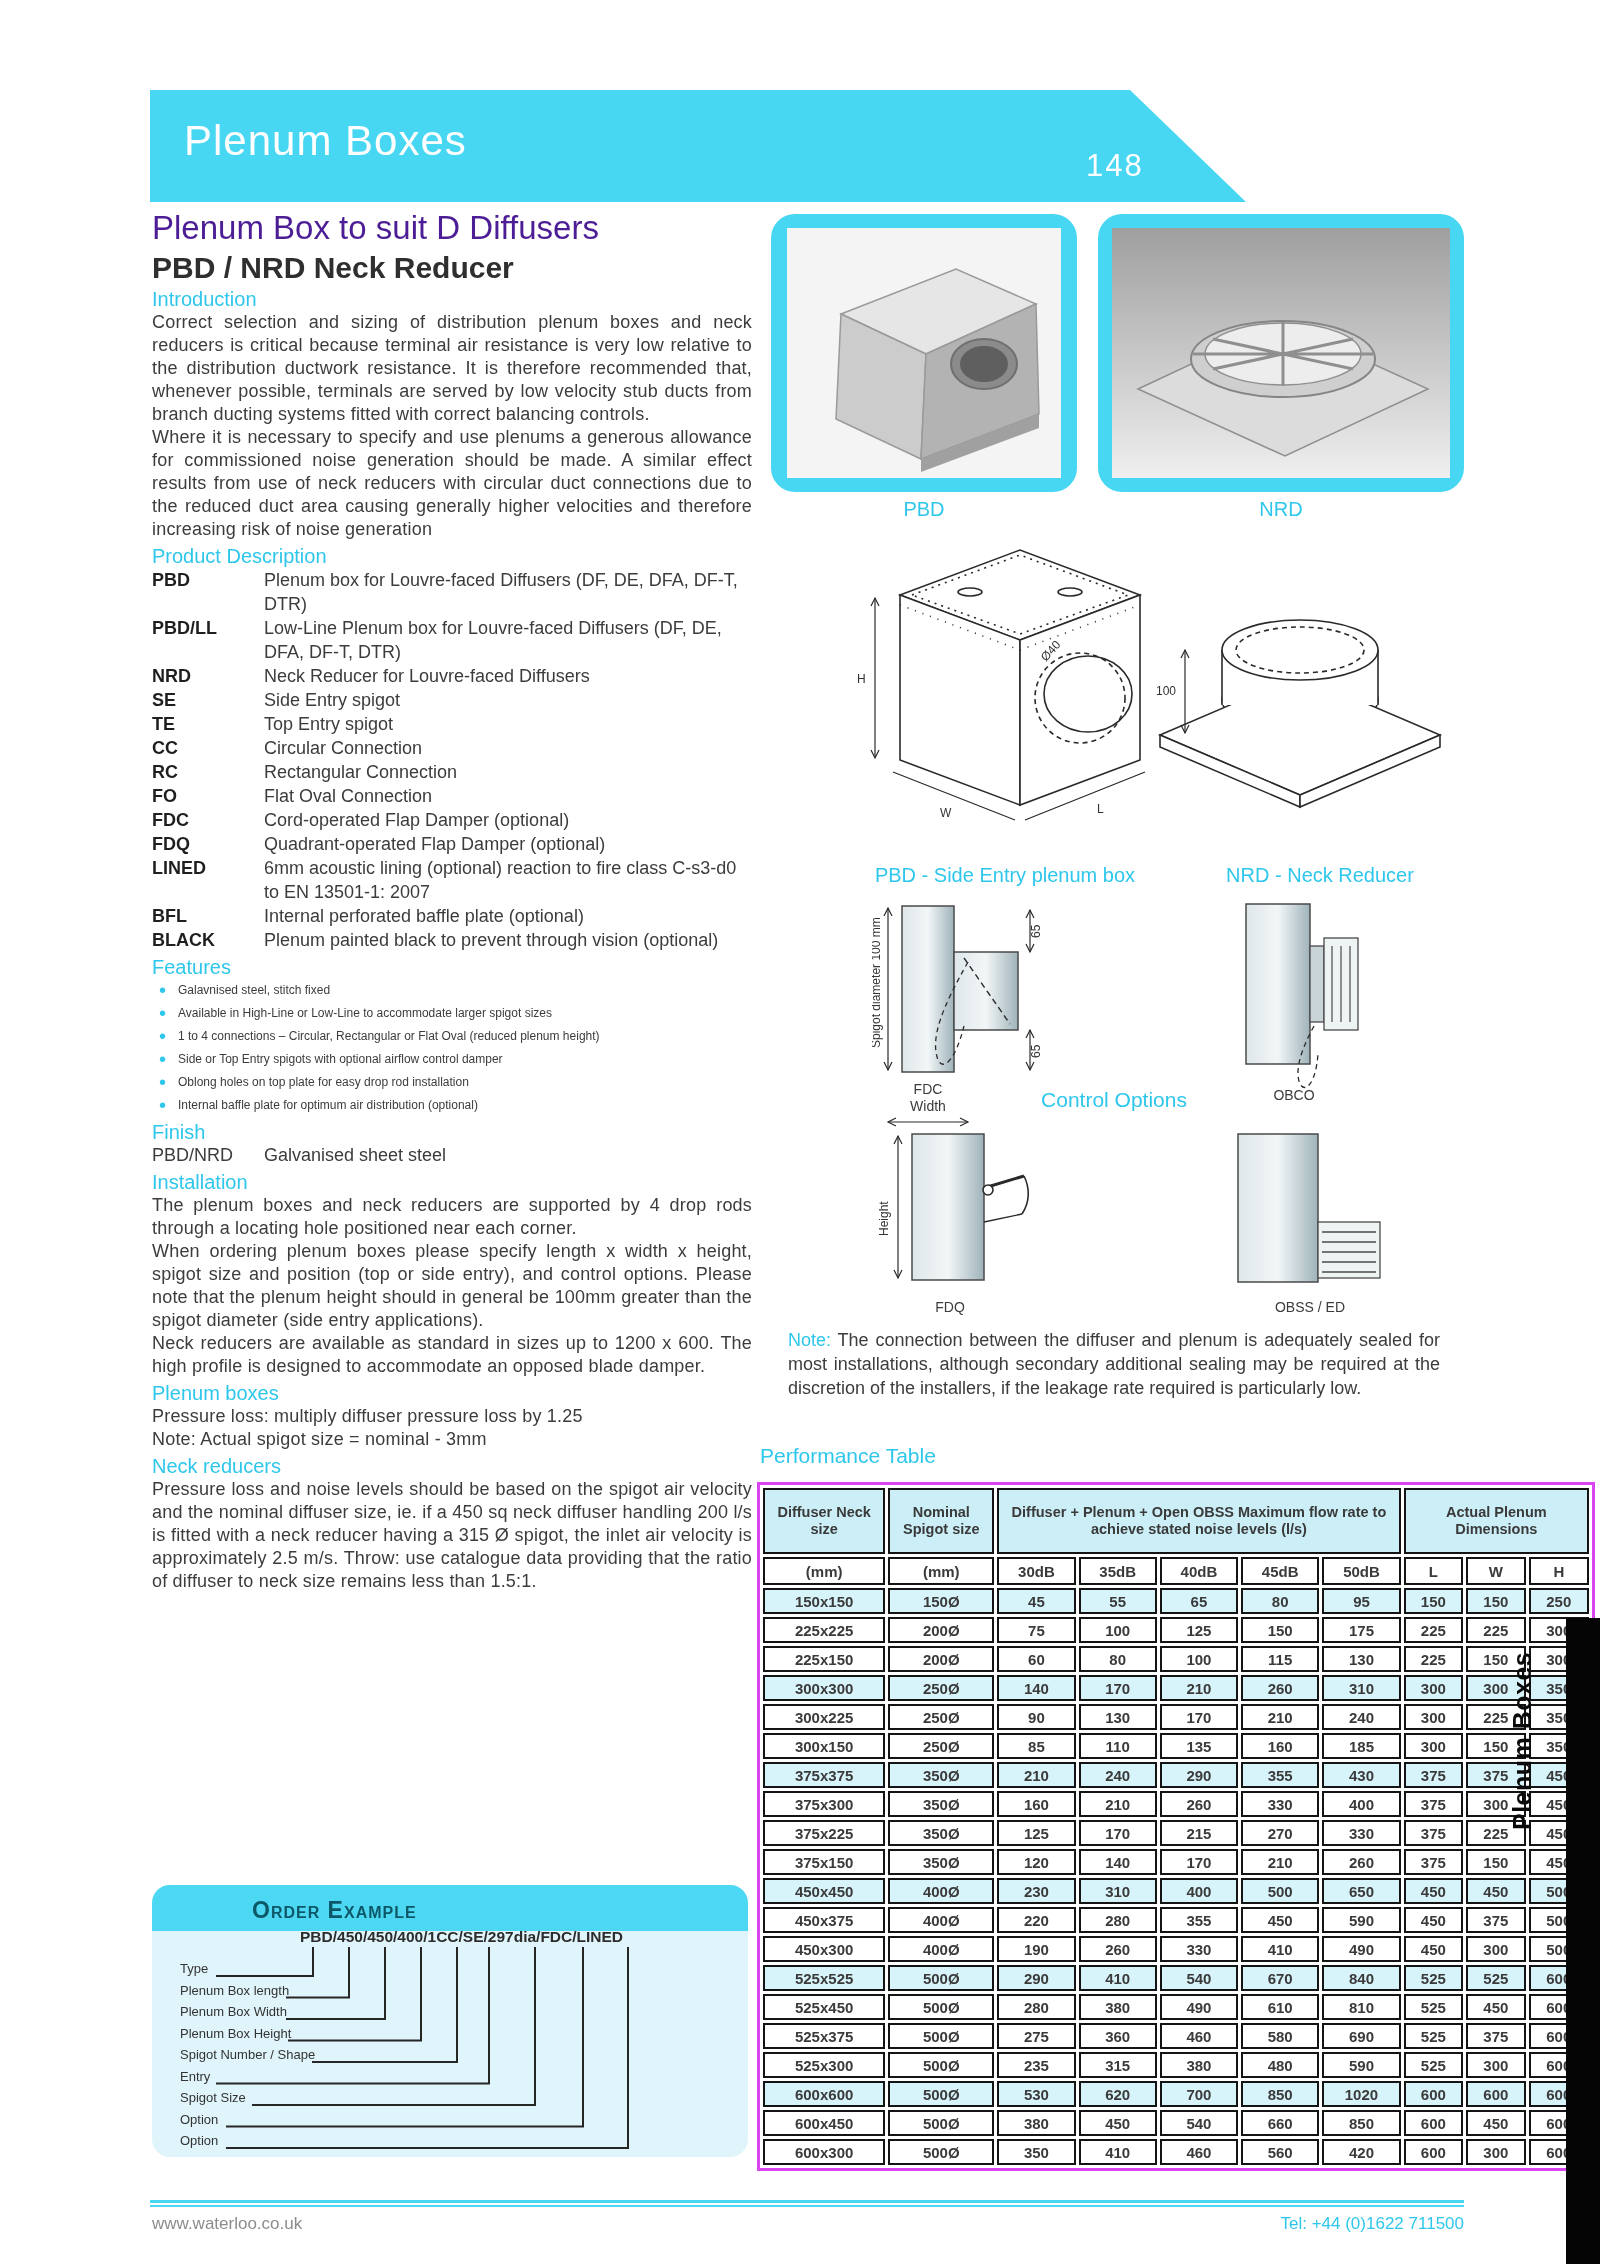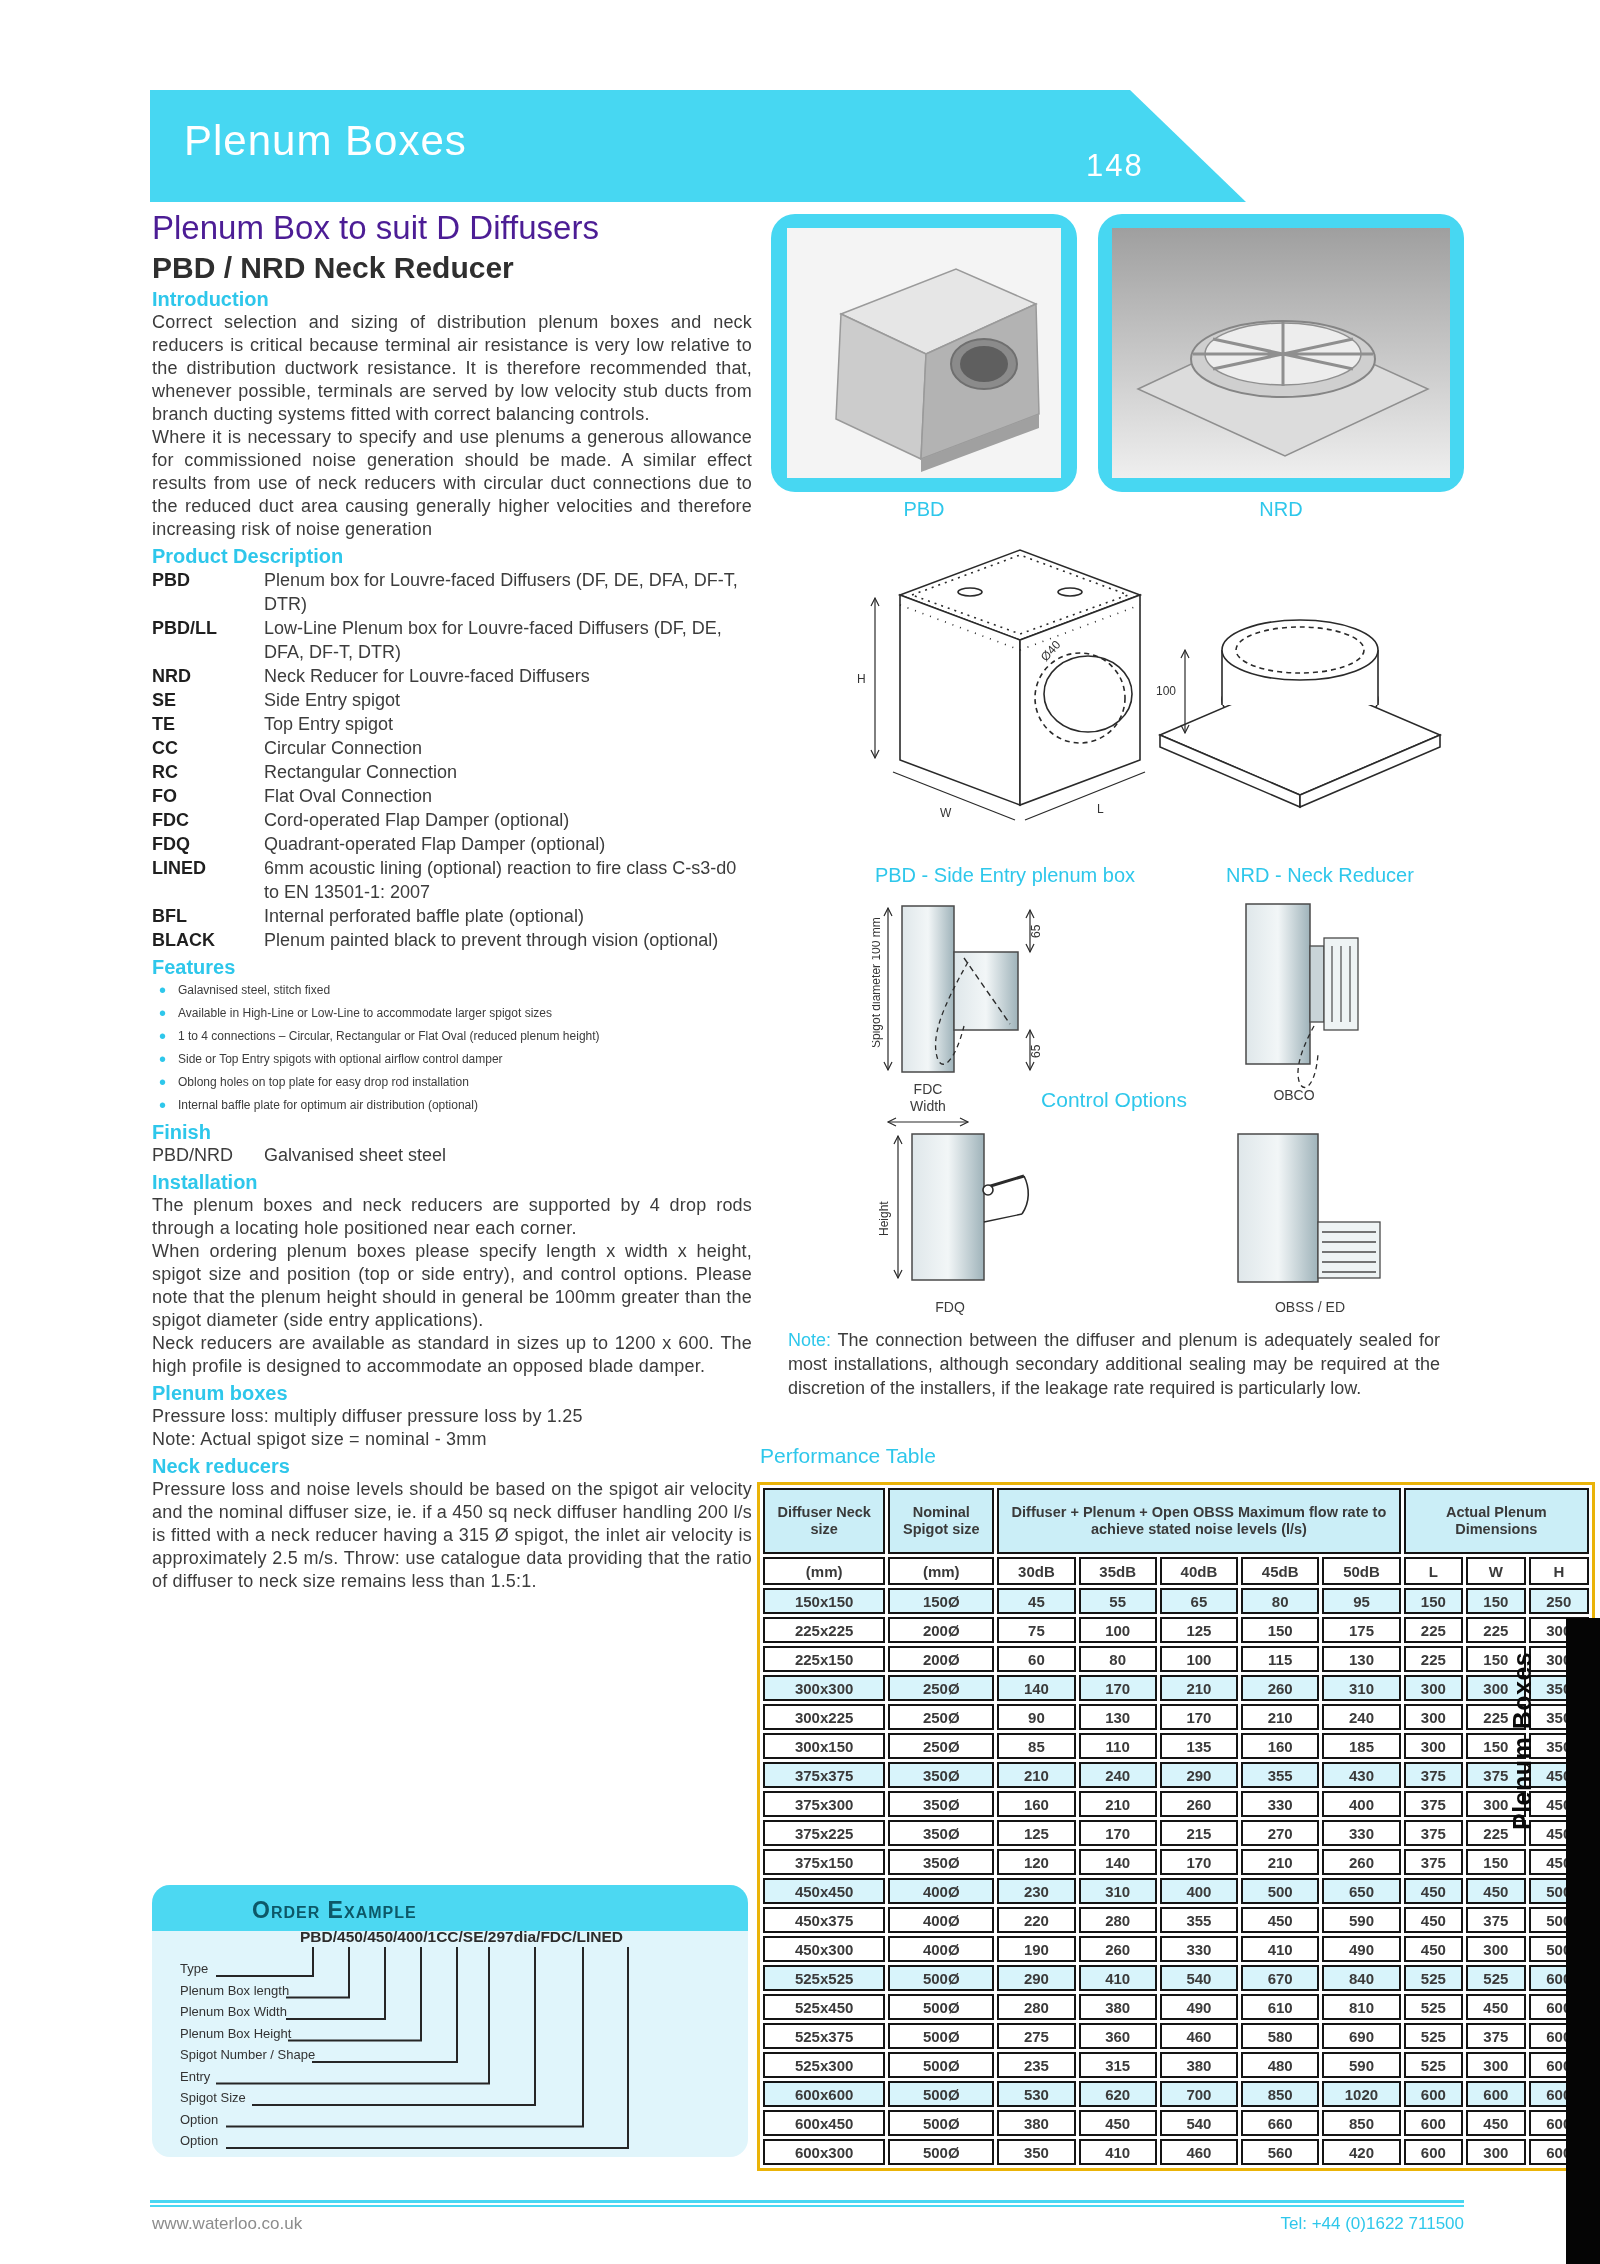--- a/index.html
+++ b/index.html
@@ -10,21 +10,21 @@
   
   .banner{position:absolute;left:150px;top:90px;width:1096px;height:112px;background:#47d7f2;
           clip-path:polygon(0 0,980px 0,1096px 100%,0 100%);}
   .banner-title{position:absolute;left:34px;top:27px;font-size:42px;color:#fff;letter-spacing:1px;font-weight:normal;}
   .page-number{position:absolute;left:936px;top:58px;font-size:31px;color:#fff;letter-spacing:2px;}
 
   
   .left-col{position:absolute;left:152px;top:210px;width:600px;}
   .h-cyan-big{font-size:33px;line-height:36px;color:#4c1d95;font-weight:normal;}
   .h-sub{font-size:30px;line-height:32px;color:#2f2f2f;font-weight:bold;margin:6px 0 1px;}
-  .h-sec{font-size:20px;line-height:24px;color:#2ec7eb;font-weight:bold;margin-top:3px;}
+  .h-sec{font-size:20px;line-height:24px;color:#2ec7eb;font-weight:normal;margin-top:3px;}
   .paras p{font-size:18px;line-height:23px;letter-spacing:.2px;text-align:justify;}
   .desc-grid{display:grid;grid-template-columns:112px 488px;font-size:18px;line-height:24px;}
   .desc-grid .dt{font-weight:bold;color:#1f1f1f;}
   .desc-grid .dd{text-align:left;}
   ul.features{list-style:none;font-size:12px;line-height:23px;}
   ul.features li{position:relative;padding-left:26px;text-align:left;}
   ul.features li::before{content:"\2022";color:#2ec7eb;position:absolute;left:7px;font-size:20px;}
   .finish-grid{display:grid;grid-template-columns:112px 488px;font-size:18px;line-height:23px;}
 
   
@@ -38,21 +38,21 @@
   
   .photo-box{position:absolute;background:#47d7f2;border-radius:24px;}
   .cap-cyan{position:absolute;color:#2ec7eb;font-size:20px;text-align:center;}
   .drawing{position:absolute;}
   .note-block{position:absolute;left:788px;top:1328px;width:652px;font-size:18px;line-height:24px;text-align:justify;}
   .note-label{color:#2ec7eb;margin-top:20px;}
 
   
   .perf-head{position:absolute;left:760px;top:1444px;font-size:21px;color:#2ec7eb;}
   table.perf{position:absolute;left:757px;top:1482px;width:838px;table-layout:fixed;
-             border-collapse:separate;border-spacing:3px;background:#fff;border:3px solid #eab308;
+             border-collapse:separate;border-spacing:3px;background:#fff;border:3px solid #d946ef;
              text-align:center;color:#3a3a3a;}
   table.perf th,table.perf td{border:2px solid #141414;overflow:hidden;}
   table.perf thead th{background:#cbeef7;font-size:14.5px;line-height:17px;font-weight:bold;height:66px;padding:2px;}
   table.perf tr.subhead td{height:28px;font-size:15px;font-weight:bold;background:#fff;}
   table.perf tbody td{height:26px;font-size:15px;font-weight:bold;background:#fff;}
   table.perf tbody tr.hl td{background:#d8f4fb;}
 
   
   .side-tab{position:absolute;left:1508px;top:1618px;height:246px;width:52px;
             writing-mode:vertical-rl;transform:rotate(180deg);text-align:center;

